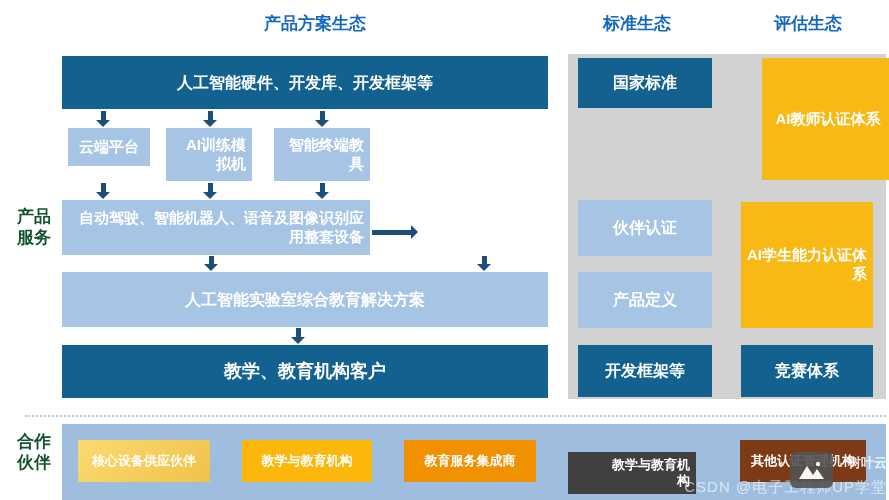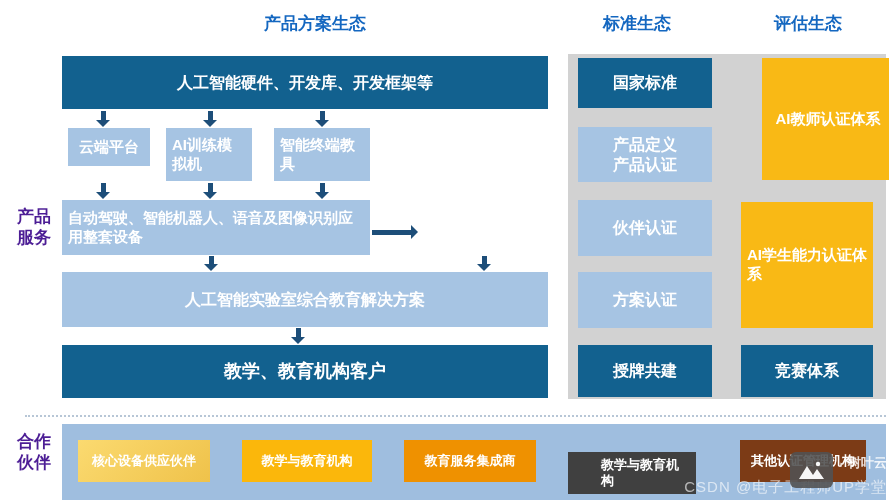--- a/index.html
+++ b/index.html
@@ -6,25 +6,25 @@
   .stage{
     position:relative;width:889px;height:500px;overflow:hidden;background:#ffffff;
     font-family:"Liberation Sans","DejaVu Sans",sans-serif;
   }
   .hdr{
     position:absolute;top:13px;height:22px;line-height:22px;text-align:center;
     font-size:17px;font-weight:bold;color:#1467C0;white-space:nowrap;
   }
   .side-label{
     position:absolute;left:8px;width:52px;text-align:center;
-    font-size:17px;font-weight:bold;color:#4c1d95;line-height:21px;white-space:pre-line;
+    font-size:17px;font-weight:bold;color:#14532d;line-height:21px;white-space:pre-line;
   }
   .box{
     position:absolute;display:flex;align-items:center;justify-content:center;
-    color:#fff;font-weight:bold;text-align:left;white-space:pre-line;
+    color:#fff;font-weight:bold;text-align:right;white-space:pre-line;
     box-sizing:border-box;padding:2px 6px;line-height:1.25;
   }
   .dark{background:#12618F;}
   .light{background:#A6C4E3;}
   .yellow{background:#F9B915;}
   .gray-panel{position:absolute;left:568px;top:54px;width:318px;height:345px;background:#D2D2D2;}
   .partner-panel{position:absolute;left:62px;top:424px;width:824px;height:76px;background:#9FBEDF;}
   .dotted-line{position:absolute;left:25px;top:415px;width:861px;height:0;border-top:2px dotted #B7C6D6;}
   
   .varrow{position:absolute;width:14px;}
@@ -81,25 +81,23 @@
   <div class="varrow" style="left:315px;top:111px;height:16px;"></div>
   <div class="varrow" style="left:96px;top:183px;height:16px;"></div>
   <div class="varrow" style="left:203px;top:183px;height:16px;"></div>
   <div class="varrow" style="left:315px;top:183px;height:16px;"></div>
   <div class="harrow" style="left:372px;top:225px;width:46px;"></div>
   <div class="varrow" style="left:204px;top:256px;height:15px;"></div>
   <div class="varrow" style="left:477px;top:256px;height:15px;"></div>
   <div class="varrow" style="left:291px;top:328px;height:16px;"></div>
 
   <div class="box dark f16" style="left:578px;top:58px;width:134px;height:50px;">国家标准</div>
-  <div class="box light f16" style="left:578px;top:127px;width:134px;height:55px;">产品定义
-产品认证</div>
   <div class="box light f16" style="left:578px;top:200px;width:134px;height:56px;">伙伴认证</div>
-  <div class="box light f16" style="left:578px;top:272px;width:134px;height:56px;">方案认证</div>
-  <div class="box dark f16" style="left:578px;top:345px;width:134px;height:52px;">授牌共建</div>
+  <div class="box light f16" style="left:578px;top:272px;width:134px;height:56px;">产品定义</div>
+  <div class="box dark f16" style="left:578px;top:345px;width:134px;height:52px;">开发框架等</div>
 
   <div class="box yellow f15" style="left:762px;top:58px;width:132px;height:122px;">AI教师认证体系</div>
   <div class="box yellow f15" style="left:741px;top:202px;width:132px;height:126px;">AI学生能力认证体系</div>
   <div class="box dark f16" style="left:741px;top:345px;width:132px;height:52px;">竞赛体系</div>
 
   <div class="box f13" style="left: 78px; top: 440px; width: 132px; height: 42px; background: linear-gradient(135deg, rgb(251, 218, 112), rgb(239, 194, 74));">核心设备供应伙伴</div>
   <div class="box f13" style="left: 242px; top: 440px; width: 130px; height: 42px; background: rgb(251, 183, 11);">教学与教育机构</div>
   <div class="box f13" style="left: 404px; top: 440px; width: 132px; height: 42px; background: rgb(239, 145, 0);">教育服务集成商</div>
   <div class="box f13" style="left: 568px; top: 452px; width: 128px; height: 42px; background: #404040; padding-left: 33px;">教学与教育机构</div>
   <div class="box f13" style="left: 740px; top: 440px; width: 126px; height: 42px; background: rgb(124, 59, 22);">其他认证管理机构</div>

